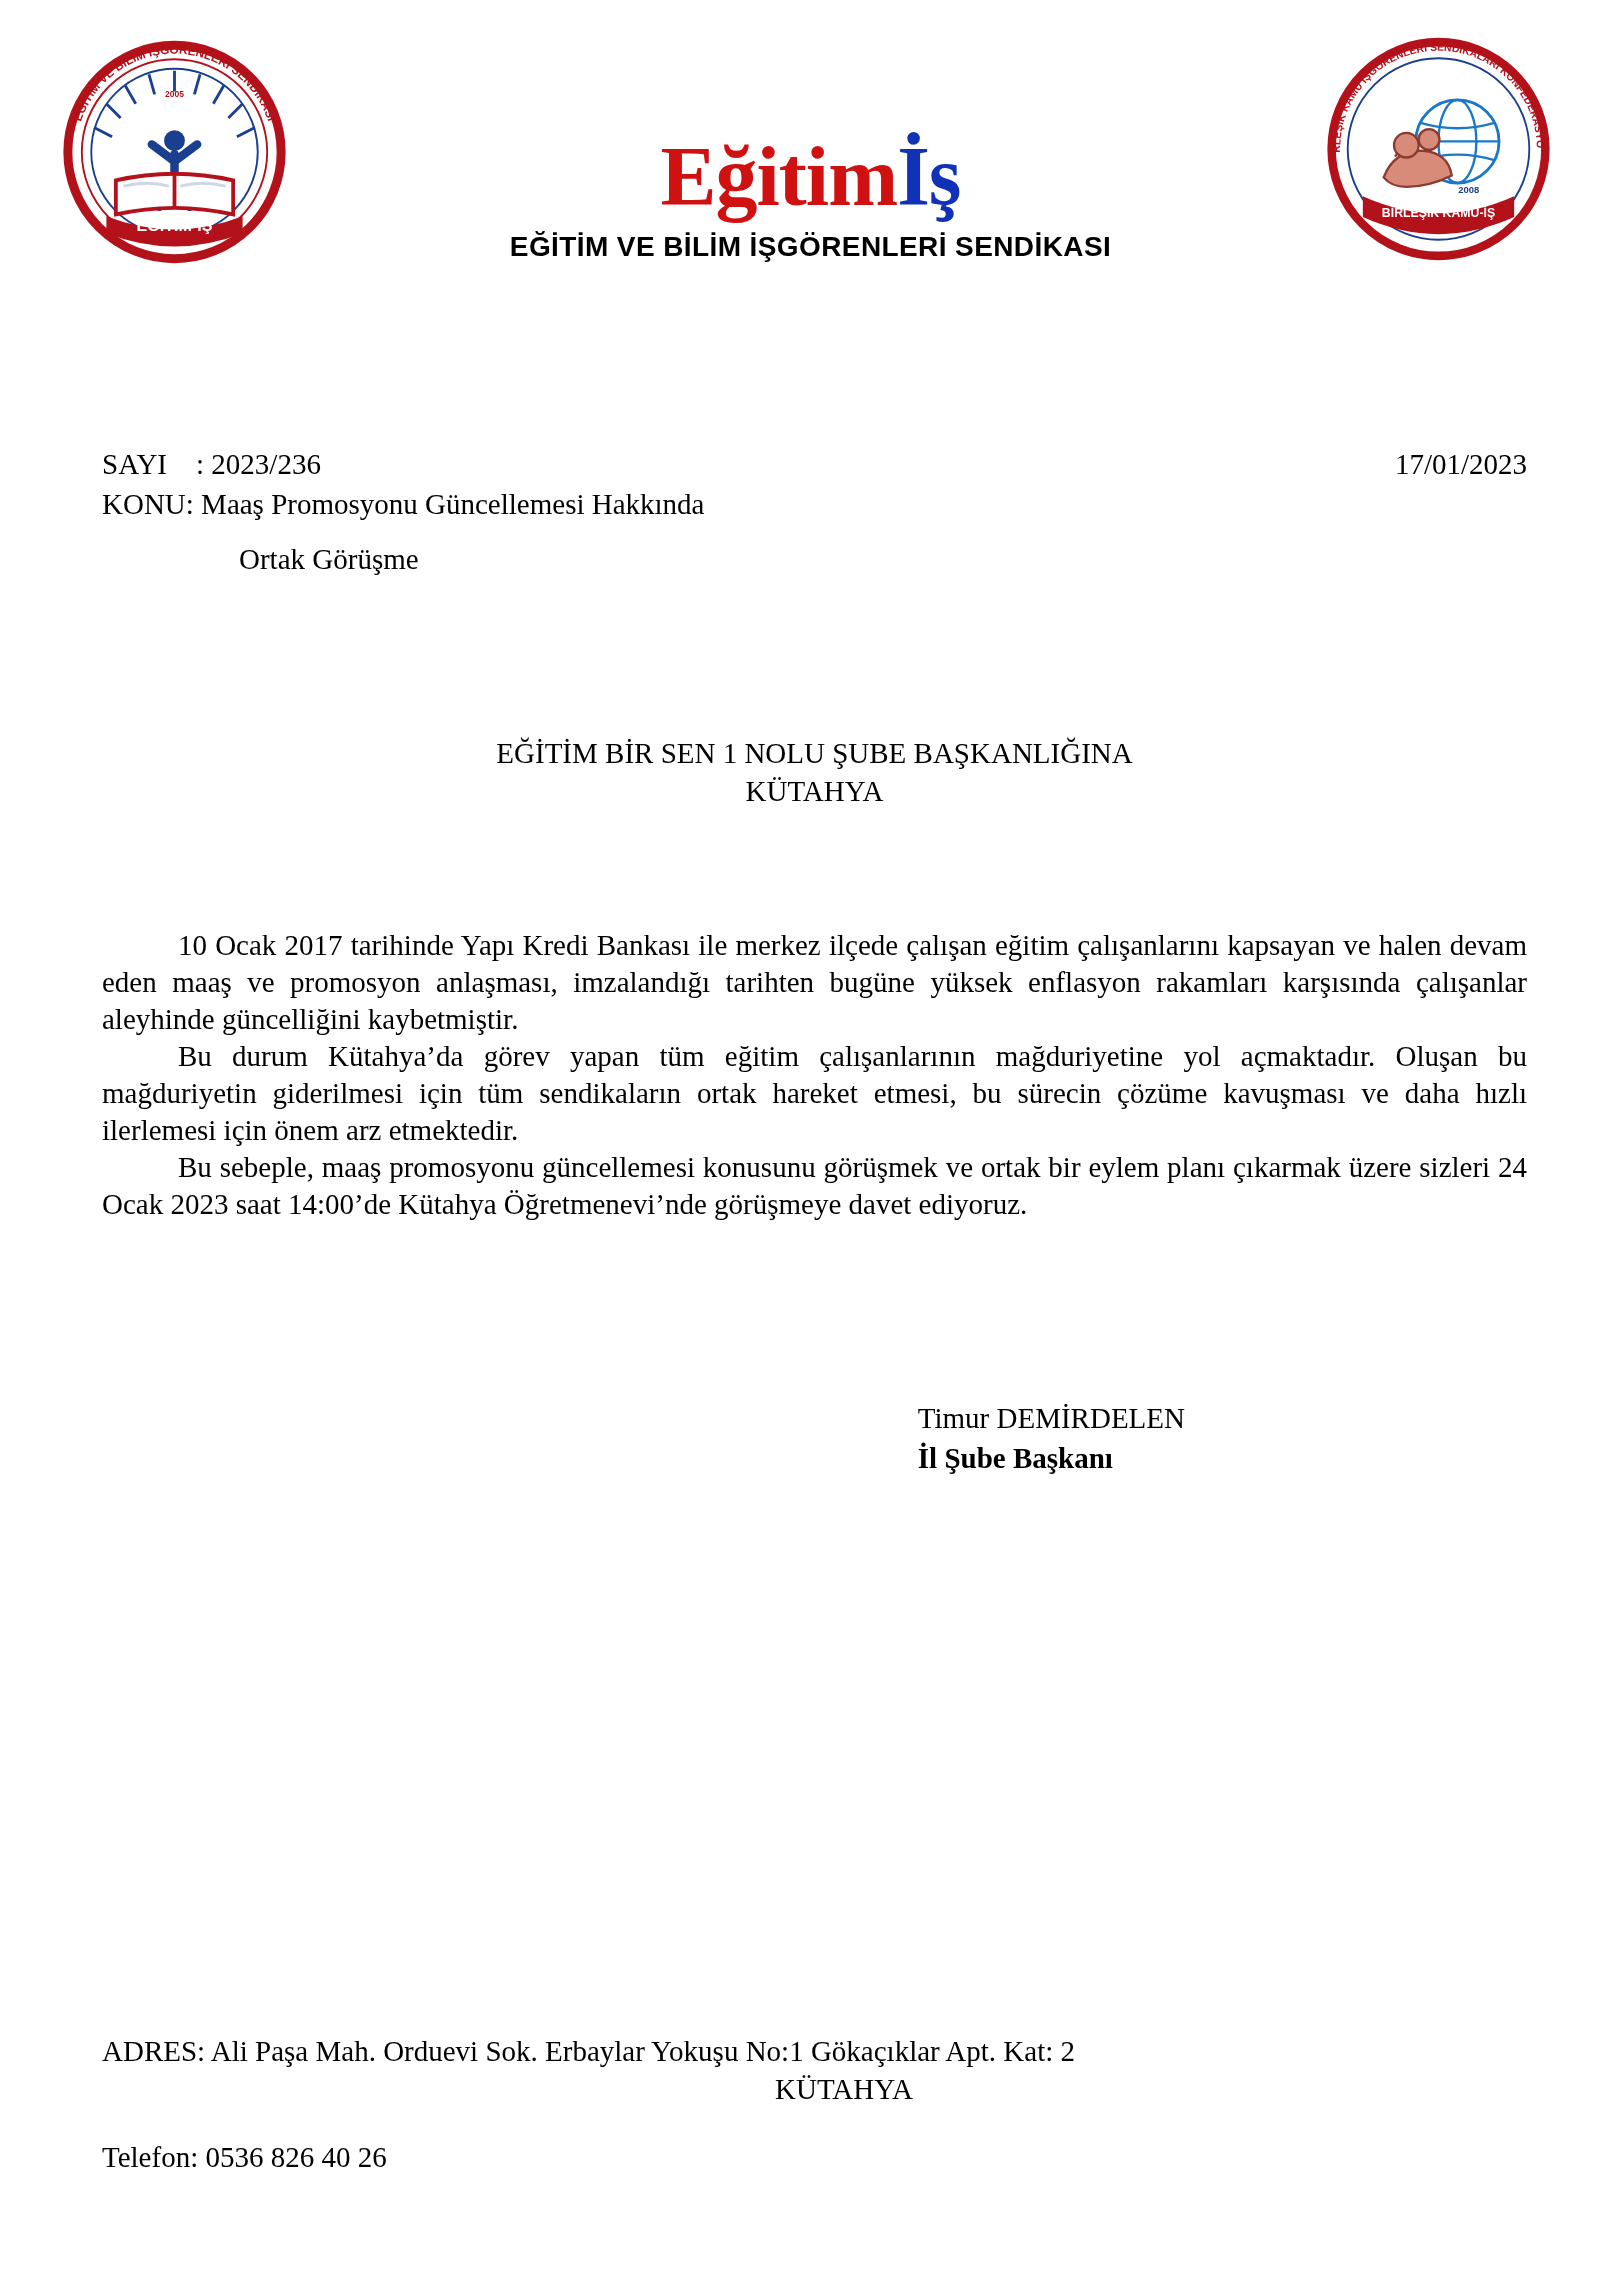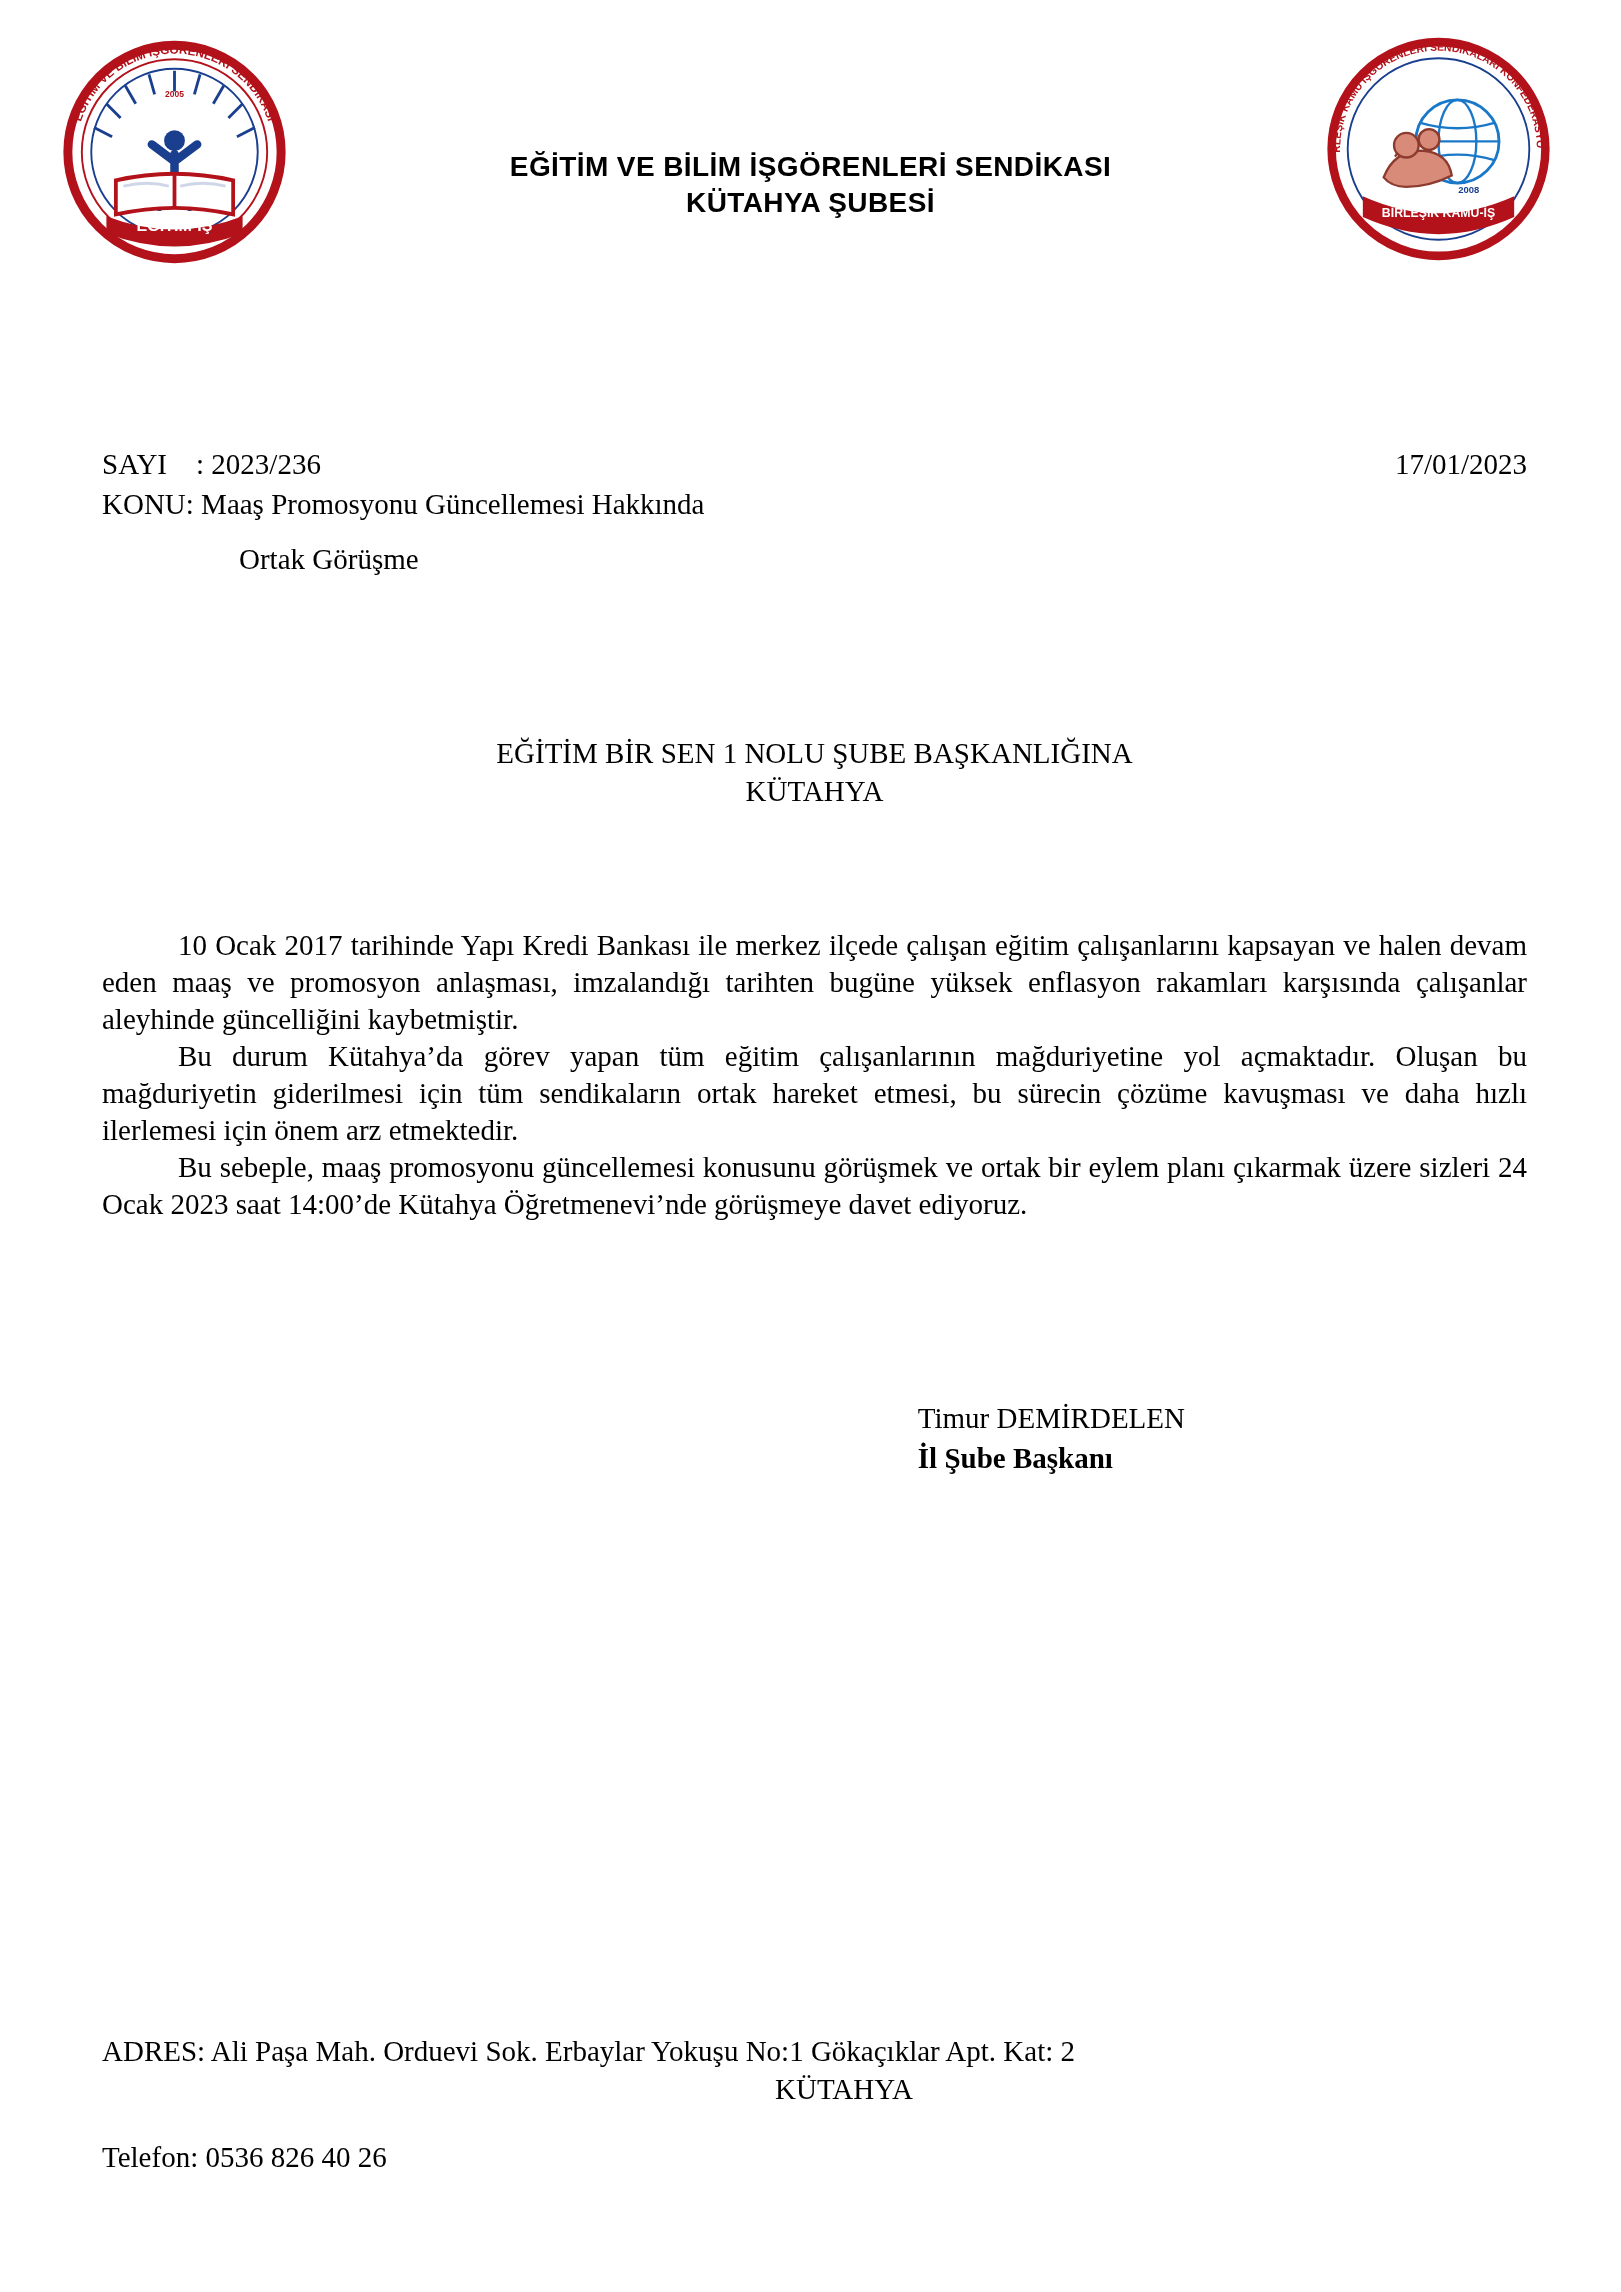--- a/index.html
+++ b/index.html
@@ -179,23 +179,25 @@
       <path d="M48 188 Q120 216 192 188 L192 206 Q120 234 48 206 Z" fill="#b3121b"></path>
       <text x="120" y="204" text-anchor="middle" font-family="Liberation Sans, sans-serif" font-size="17" font-weight="bold" fill="#ffffff">EĞİTİM-İŞ</text>
       <text x="120" y="62" text-anchor="middle" font-family="Liberation Sans, sans-serif" font-size="9" font-weight="bold" fill="#b3121b">2005</text>
       <path id="lring" d="M120,120 m-104,0 a104,104 0 1,1 208,0" fill="none"></path>
       <text font-family="Liberation Sans, sans-serif" font-size="12.5" font-weight="bold" fill="#b3121b">
         <textPath href="#lring" startOffset="50%" text-anchor="middle">EĞİTİM VE BİLİM İŞGÖRENLERİ SENDİKASI</textPath>
       </text>
     </svg>
 
     <div class="header-center">
+      <div class="brand-word">
+        <span class="brand-red">Eğitim</span><span class="brand-blue">İş</span>
+      </div>
       <div class="brand-sub">
         <div>EĞİTİM VE BİLİM İŞGÖRENLERİ SENDİKASI</div>
-        <div>KÜTAHYA ŞUBESİ</div>
       </div>
     </div>
 
     <svg class="logo-right" viewBox="0 0 240 240" aria-hidden="true">
       <circle cx="120" cy="120" r="116" fill="#ffffff" stroke="#b3121b" stroke-width="3"></circle>
       <circle cx="120" cy="120" r="112" fill="none" stroke="#b3121b" stroke-width="7"></circle>
       <circle cx="120" cy="120" r="96" fill="none" stroke="#1a3f8f" stroke-width="2"></circle>
 
       <circle cx="140" cy="112" r="44" fill="none" stroke="#1a78c8" stroke-width="3"></circle>
       <ellipse cx="140" cy="112" rx="20" ry="44" fill="none" stroke="#1a78c8" stroke-width="2.5"></ellipse>

